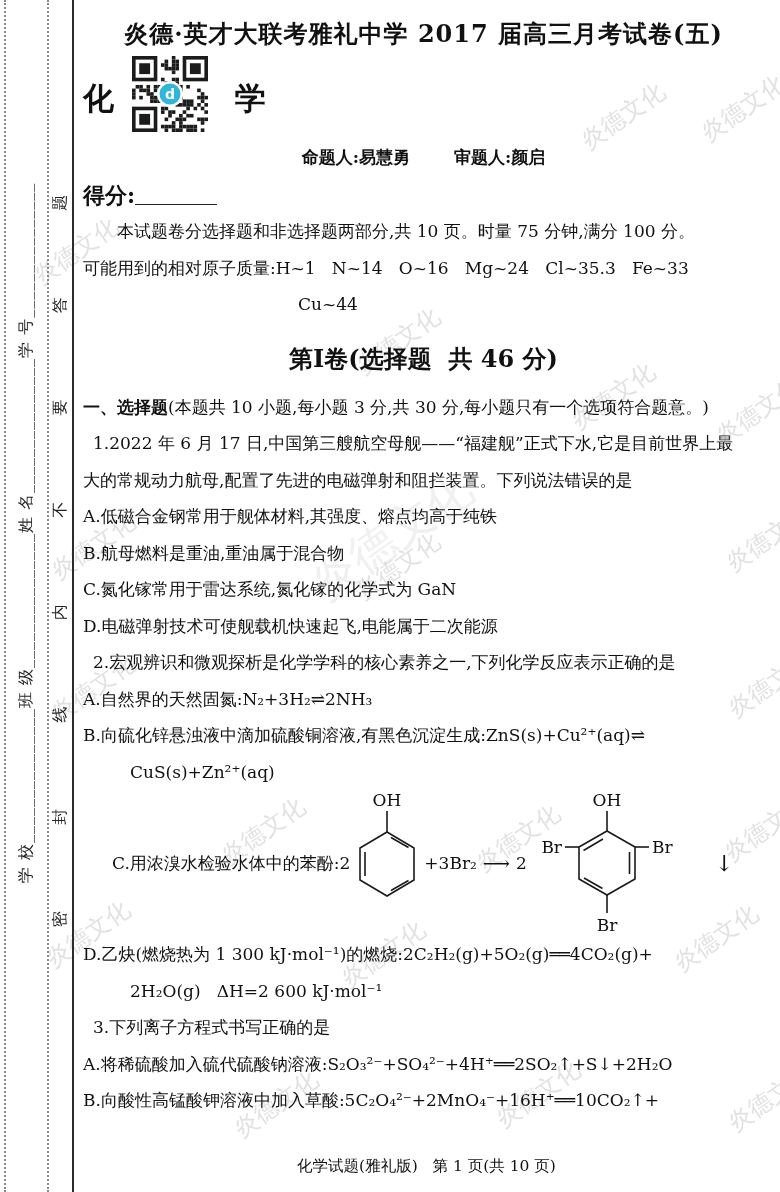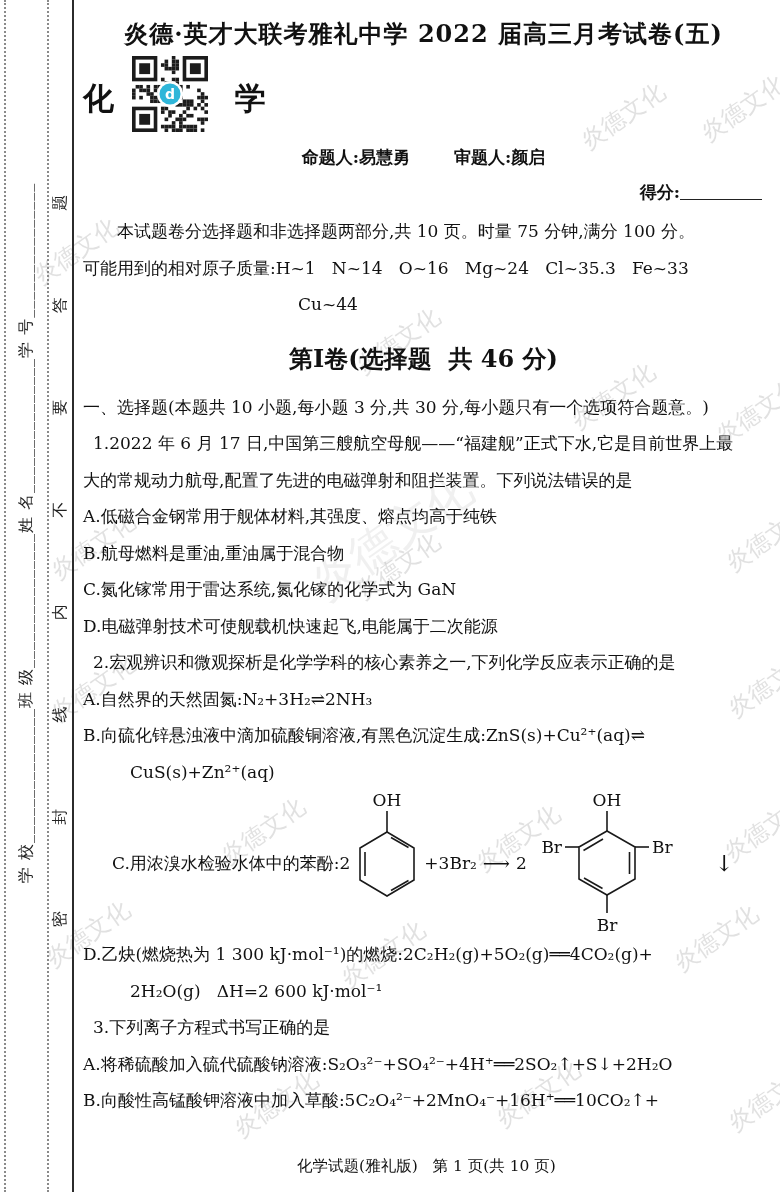--- a/index.html
+++ b/index.html
@@ -48,31 +48,31 @@
     margin-top:18px;text-align:center;
     font-size:24px;font-weight:bold;letter-spacing:1px;
   }
   .qr{position:absolute;left:59px;top:56px;width:76px;height:76px;}
   .subject{
     margin-top:28px;text-align:left;
     font-size:31px;font-weight:bold;
     white-space:pre;word-spacing:110px;
   }
   .people{margin-top:26px;display:flex;justify-content:center;gap:44px;font-weight:bold;font-size:17px;text-align:right;}
-  .score-row{margin-top:12px;text-align:right;font-weight:bold;font-size:17px;padding-right:2px;height:24px;}
+  .score-row{margin-top:12px;text-align:left;font-weight:bold;font-size:22px;padding-right:2px;height:24px;}
   .score-blank{display:inline-block;width:82px;border-bottom:1.5px solid #222;height:18px;vertical-align:-2px;}
 
   .intro{margin:8px 0 0 0;line-height:36.5px;text-indent:34px;}
   .masses{margin:0;line-height:36.5px;padding-left:215px;text-indent:-215px;white-space:pre-wrap;}
   .masses-cont{margin:0;line-height:36.5px;padding-left:215px;}
 
   .sec-title{margin-top:20px;text-align:center;font-weight:bold;font-size:24px;white-space:pre;}
 
   .part-head{margin-top:14px;line-height:36.5px;}
-  .part-head .b{font-weight:normal;text-align:center;}
+  .part-head .b{font-weight:bold;text-align:center;}
 
   .qline{line-height:36.5px;white-space:pre-wrap;}
   .q-stem{margin-left:10px;}
   .opt{}
   .cont{margin-left:47px;}
 
   .struct-row{
     margin-left:29px;display:flex;align-items:center;
     height:146px;line-height:normal;
   }
@@ -118,21 +118,21 @@
     </div>
 
   <div class="rail-dotted d1"></div>
   <div class="vtext rail-fields">学 校_______________班 级_______________姓 名_______________学 号_______________</div>
   <div class="rail-dotted d2"></div>
   <div class="vtext rail-seal">密    封    线    内    不    要    答    题</div>
   <div class="rail-solid"></div>
 
   <div class="content">
 
-    <div class="exam-title">炎德·英才大联考雅礼中学 2022 届高三月考试卷(五)</div>
+    <div class="exam-title">炎德·英才大联考雅礼中学 2017 届高三月考试卷(五)</div>
 
     <div class="qr" id="qr"><svg width="76" height="76" viewBox="0 0 76 76" xmlns="http://www.w3.org/2000/svg">
           <rect width="76" height="76" fill="#fff"></rect>
           <rect x="39.80952380952381" y="0" width="3.619047619047619" height="3.619047619047619" fill="#1c1c1c"></rect>
           <rect x="32.57142857142857" y="3.619047619047619" width="3.619047619047619" height="3.619047619047619" fill="#1c1c1c"></rect>
           <rect x="39.80952380952381" y="3.619047619047619" width="3.619047619047619" height="3.619047619047619" fill="#1c1c1c"></rect>
           <rect x="43.42857142857143" y="3.619047619047619" width="3.619047619047619" height="3.619047619047619" fill="#1c1c1c"></rect>
           <rect x="28.952380952380953" y="7.238095238095238" width="3.619047619047619" height="3.619047619047619" fill="#1c1c1c"></rect>
           <rect x="32.57142857142857" y="7.238095238095238" width="3.619047619047619" height="3.619047619047619" fill="#1c1c1c"></rect>
           <rect x="39.80952380952381" y="7.238095238095238" width="3.619047619047619" height="3.619047619047619" fill="#1c1c1c"></rect>

